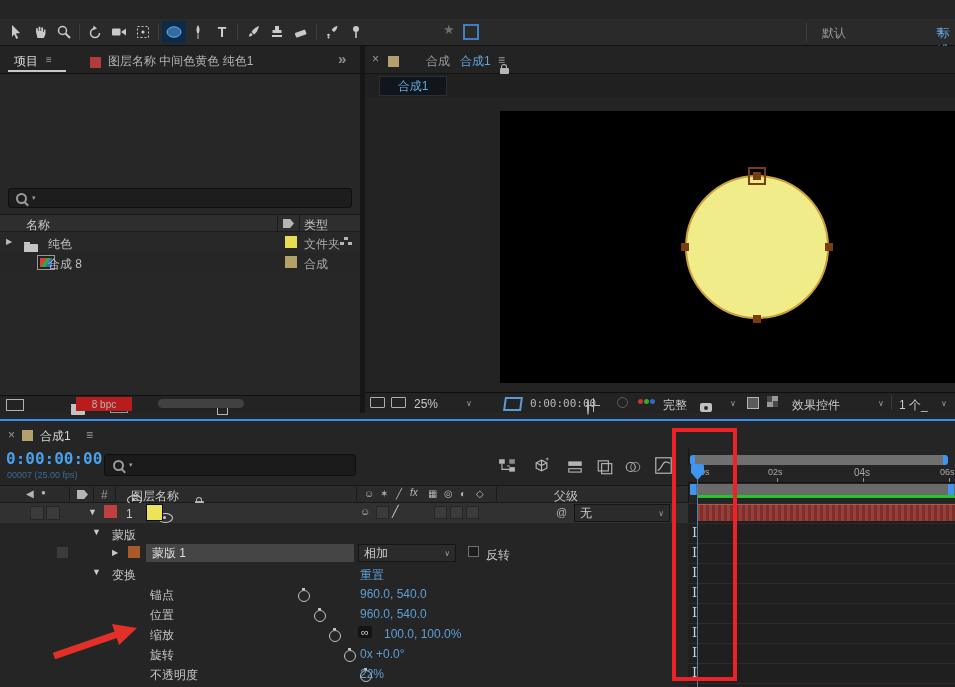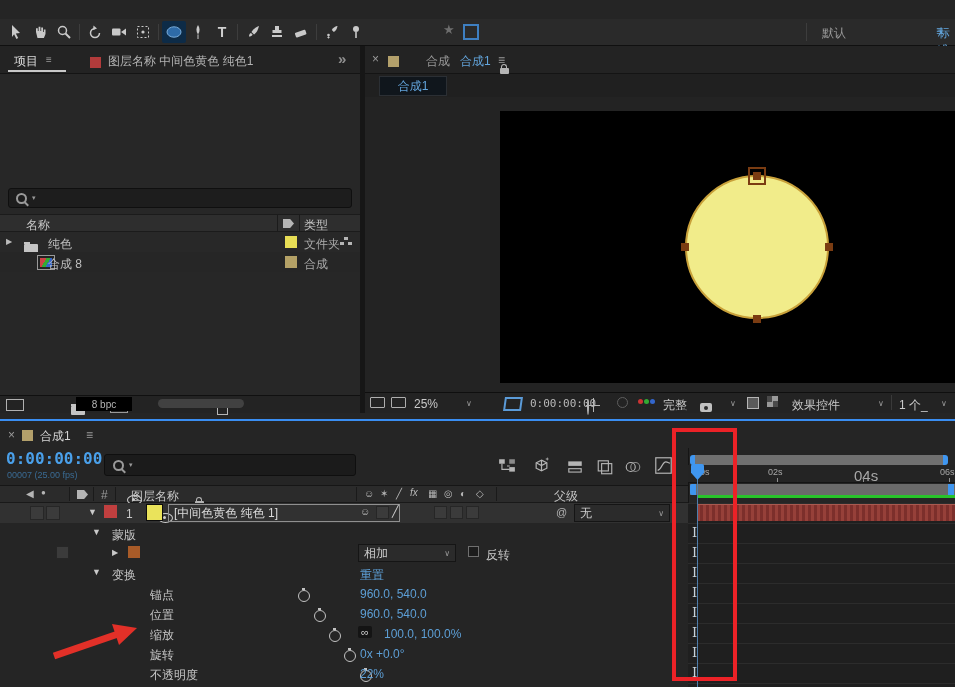--- a/index.html
+++ b/index.html
@@ -198,21 +198,21 @@
   <div class="a" style="left:0;top:252px;width:360px;height:20px;background:#262626"></div>
   <span class="a ci" style="left:20px;top:255px"></span>
   <span class="a" style="left:48px;top:256px;color:#bfbfbf">合成 8</span>
   <div class="a" style="left:285px;top:256px;width:12px;height:12px;background:#b4a166"></div>
   <span class="a" style="left:304px;top:256px;color:#ababab">合成</span>
 
   <div class="a" style="left:0;top:395px;width:360px;height:18px;background:#232323;border-top:1px solid #101010;box-sizing:border-box"></div>
   <span class="a" style="left:6px;top:399px;width:16px;height:10px;border:1px solid #b0b0b0"></span>
   <span class="a folder" style="left:32px;top:400px"></span>
   <span class="a ci" style="left:54px;top:398px"></span>
-  <div class="a f" style="left:76px;top:397px;width:56px;height:14px;background:#000000;justify-content:center;font-size:10px;color:#b5b5b5">
+  <div class="a f" style="left:76px;top:397px;width:56px;height:14px;background:#b91c1c;justify-content:center;font-size:10px;color:#b5b5b5">
     <span>8 bpc</span>
   </div>
   <span class="a trash" style="left:140px;top:400px"></span>
   <div class="a" style="left:158px;top:399px;width:86px;height:9px;background:#414141;border-radius:5px"></div>
 
   
   <div class="a" style="left:360px;top:46px;width:5px;height:367px;background:#161616"></div>
 
   
   <div class="a" style="left:365px;top:46px;width:590px;height:367px;background:#232323"></div>
@@ -321,21 +321,21 @@
 
   
   <div class="a" style="left:688px;top:448px;width:1px;height:239px;background:#151515"></div>
   <div class="a" style="left:690px;top:455px;width:258px;height:10px;background:#707070;border-radius:5px"></div>
   <div class="a" style="left:690px;top:455px;width:5px;height:10px;background:#3f96f0;border-radius:3px 0 0 3px"></div>
   <div class="a" style="left:943px;top:455px;width:5px;height:10px;background:#3f96f0;border-radius:0 3px 3px 0"></div>
 
   <div class="a" style="left:688px;top:465px;width:267px;height:18px;background:#242424;border-bottom:1px solid #141414;box-sizing:border-box"></div>
   <span class="a" style="left:700px;top:467px;font-size:9px;color:#a8a8a8">0s</span>
   <span class="a" style="left:768px;top:467px;font-size:9px;color:#a8a8a8">02s</span>
-  <span class="a" style="left:854px;top:467px;font-size:15px;color:#a8a8a8">04s</span>
+  <span class="a" style="left:854px;top:467px;font-size:10px;color:#a8a8a8">04s</span>
   <span class="a" style="left:940px;top:467px;font-size:9px;color:#a8a8a8">06s</span>
   <div class="a" style="left:777px;top:478px;width:1px;height:4px;background:#909090"></div>
   <div class="a" style="left:863px;top:478px;width:1px;height:4px;background:#909090"></div>
   <div class="a" style="left:949px;top:478px;width:1px;height:4px;background:#909090"></div>
 
   <div class="a" style="left:690px;top:484px;width:265px;height:11px;background:#6a6a6a"></div>
   <div class="a" style="left:690px;top:484px;width:6px;height:11px;background:#3f96f0;border-radius:2px 0 0 2px"></div>
   <div class="a" style="left:948px;top:484px;width:6px;height:11px;background:#3f96f0"></div>
   <div class="a" style="left:697px;top:495px;width:258px;height:3px;background:#28c32a"></div>
 
@@ -368,42 +368,42 @@
 
   
   <div class="a" style="left:0;top:503px;width:688px;height:20px;background:#313131"></div>
   <span class="a eye" style="left:6px;top:508px"></span>
   <div class="a swbox" style="left:30px;top:506px;width:14px;height:14px"></div>
   <div class="a swbox" style="left:46px;top:506px;width:14px;height:14px"></div>
   <span class="a" style="left:88px;top:507px;color:#c9c9c9;font-size:9px">▼</span>
   <div class="a" style="left:104px;top:505px;width:13px;height:13px;background:#c03f3f"></div>
   <span class="a" style="left:126px;top:507px;color:#c9c9c9">1</span>
   <div class="a" style="left:146px;top:504px;width:17px;height:17px;background:#eae35b;border:1px solid #0c0c0c;box-sizing:border-box"></div>
-  <div class="a f" style="left:168px;top:504px;width:232px;height:18px;border:1px solid #909090;box-sizing:border-box;padding-left:5px">
-    <span style="color:#dadada">[中间色黄色 纯色 1]</span>
-  </div>
   <span class="a glyph" style="left:360px;top:506px;font-size:10px">☺</span>
   <div class="a swbox" style="left:376px;top:506px;width:13px;height:13px"></div>
   <span class="a" style="left:392px;top:505px;color:#d0d0d0;font-size:11px">╱</span>
   <div class="a swbox" style="left:434px;top:506px;width:13px;height:13px"></div>
   <div class="a swbox" style="left:450px;top:506px;width:13px;height:13px"></div>
   <div class="a swbox" style="left:466px;top:506px;width:13px;height:13px"></div>
   <span class="a" style="left:556px;top:506px;color:#b0b0b0;font-size:11px">@</span>
   <div class="a dd" style="left:574px;top:504px;width:96px">
     <span>无</span>
     <span class="caret">∨</span>
   </div>
 
   
   <span class="a" style="left:92px;top:527px;color:#c9c9c9;font-size:9px">▼</span>
   <span class="a" style="left:112px;top:527px;color:#c6c6c6">蒙版</span>
 
   <div class="a swbox" style="left:56px;top:546px;width:13px;height:13px"></div>
   <span class="a" style="left:112px;top:548px;color:#c9c9c9;font-size:8px">▶</span>
   <div class="a" style="left:128px;top:546px;width:12px;height:12px;background:#a85b28"></div>
+  <div class="a f" style="left:146px;top:544px;width:208px;height:18px;background:#454545;padding-left:6px;box-sizing:border-box">
+    <span style="color:#dcdcdc">蒙版 1</span>
+  </div>
   <div class="a dd" style="left:358px;top:544px;width:98px">
     <span>相加</span>
     <span class="caret">∨</span>
   </div>
   <div class="a" style="left:468px;top:546px;width:11px;height:11px;border:1px solid #6f6f6f;background:#1c1c1c;box-sizing:border-box"></div>
   <span class="a" style="left:486px;top:547px;color:#c6c6c6">反转</span>
 
   <span class="a" style="left:92px;top:567px;color:#c9c9c9;font-size:9px">▼</span>
   <span class="a" style="left:112px;top:567px;color:#c6c6c6">变换</span>
   <span class="a" style="left:360px;top:567px;color:#5d9fd6">重置</span>

